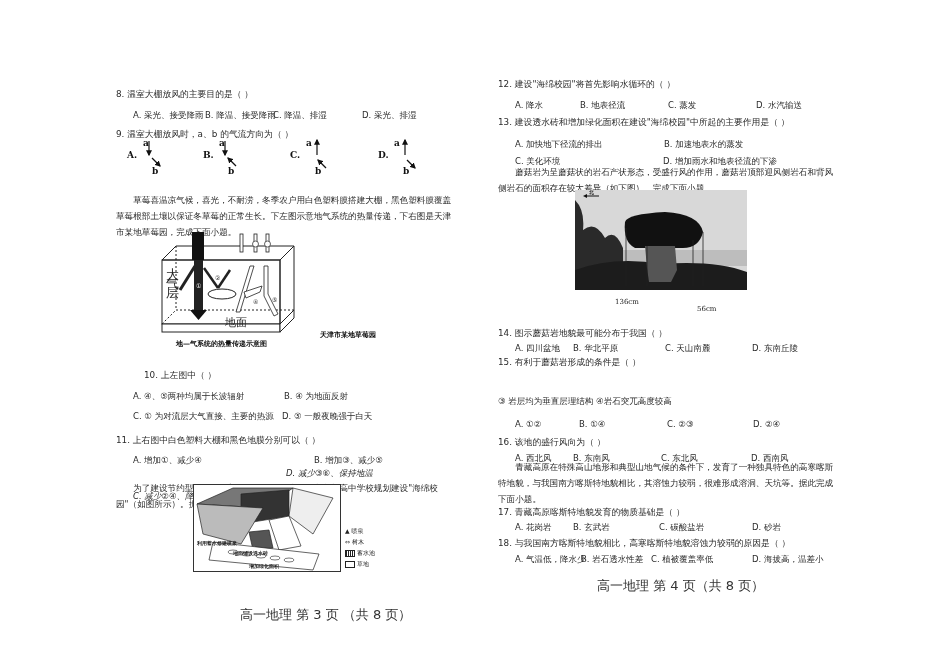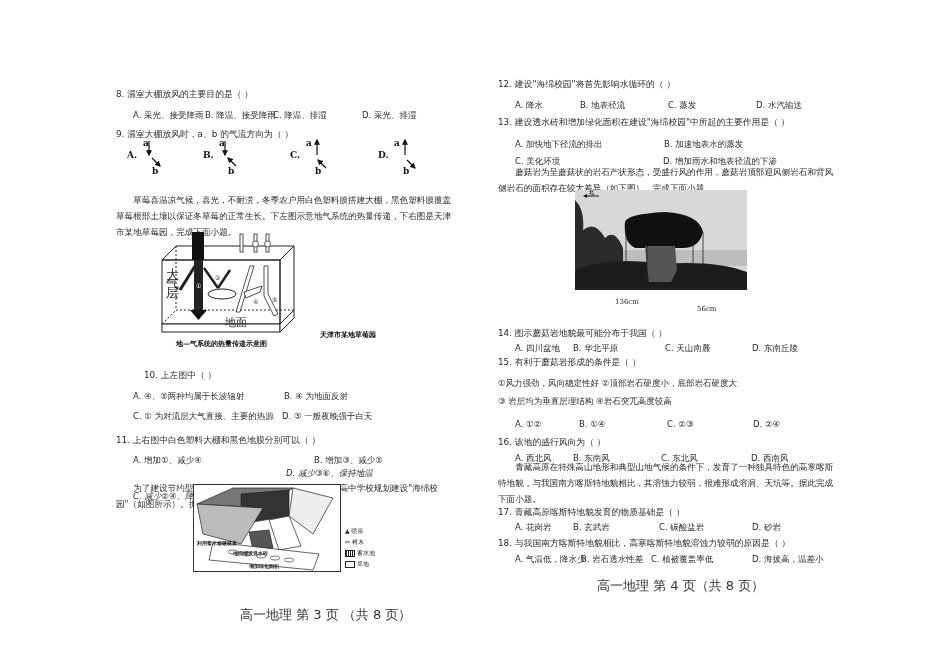--- a/index.html
+++ b/index.html
@@ -203,21 +203,20 @@
   <div style="position:absolute;left:140px;top:298px;font-size:7px;font-family:'DejaVu Serif',serif;">136cm</div>
   <div style="position:absolute;left:222px;top:305px;font-size:7px;font-family:'DejaVu Serif',serif;">56cm</div>
 
   <div class="t q" style="left:23px;top:327px;">14. 图示蘑菇岩地貌最可能分布于我国（  ）</div>
   <div class="t" style="left:40px;top:342px;">A. 四川盆地</div>
   <div class="t" style="left:98px;top:342px;text-align:right;">B. 华北平原</div>
   <div class="t" style="left:190px;top:342px;">C. 天山南麓</div>
   <div class="t" style="left:277px;top:342px;">D. 东南丘陵</div>
 
   <div class="t q" style="left:23px;top:356px;">15. 有利于蘑菇岩形成的条件是（  ）</div>
-  <div class="t" style="left:23px;top:377px;">①风力强劲，风向稳定性好  ②顶部岩石硬度小，底部岩石硬度大</div>
   <div class="t" style="left:23px;top:395px;">③ 岩层均为垂直层理结构  ④岩石突兀高度较高</div>
   <div class="t" style="left:40px;top:418px;">A.  ①②</div>
   <div class="t" style="left:104px;top:418px;">B.  ①④</div>
   <div class="t" style="left:192px;top:418px;">C.  ②③</div>
   <div class="t" style="left:278px;top:418px;">D.  ②④</div>
 
   <div class="t q" style="left:23px;top:436px;">16. 该地的盛行风向为（  ）</div>
   <div class="t" style="left:40px;top:452px;">A. 西北风</div>
   <div class="t" style="left:98px;top:452px;">B. 东南风</div>
   <div class="t" style="left:186px;top:452px;">C. 东北风</div>

